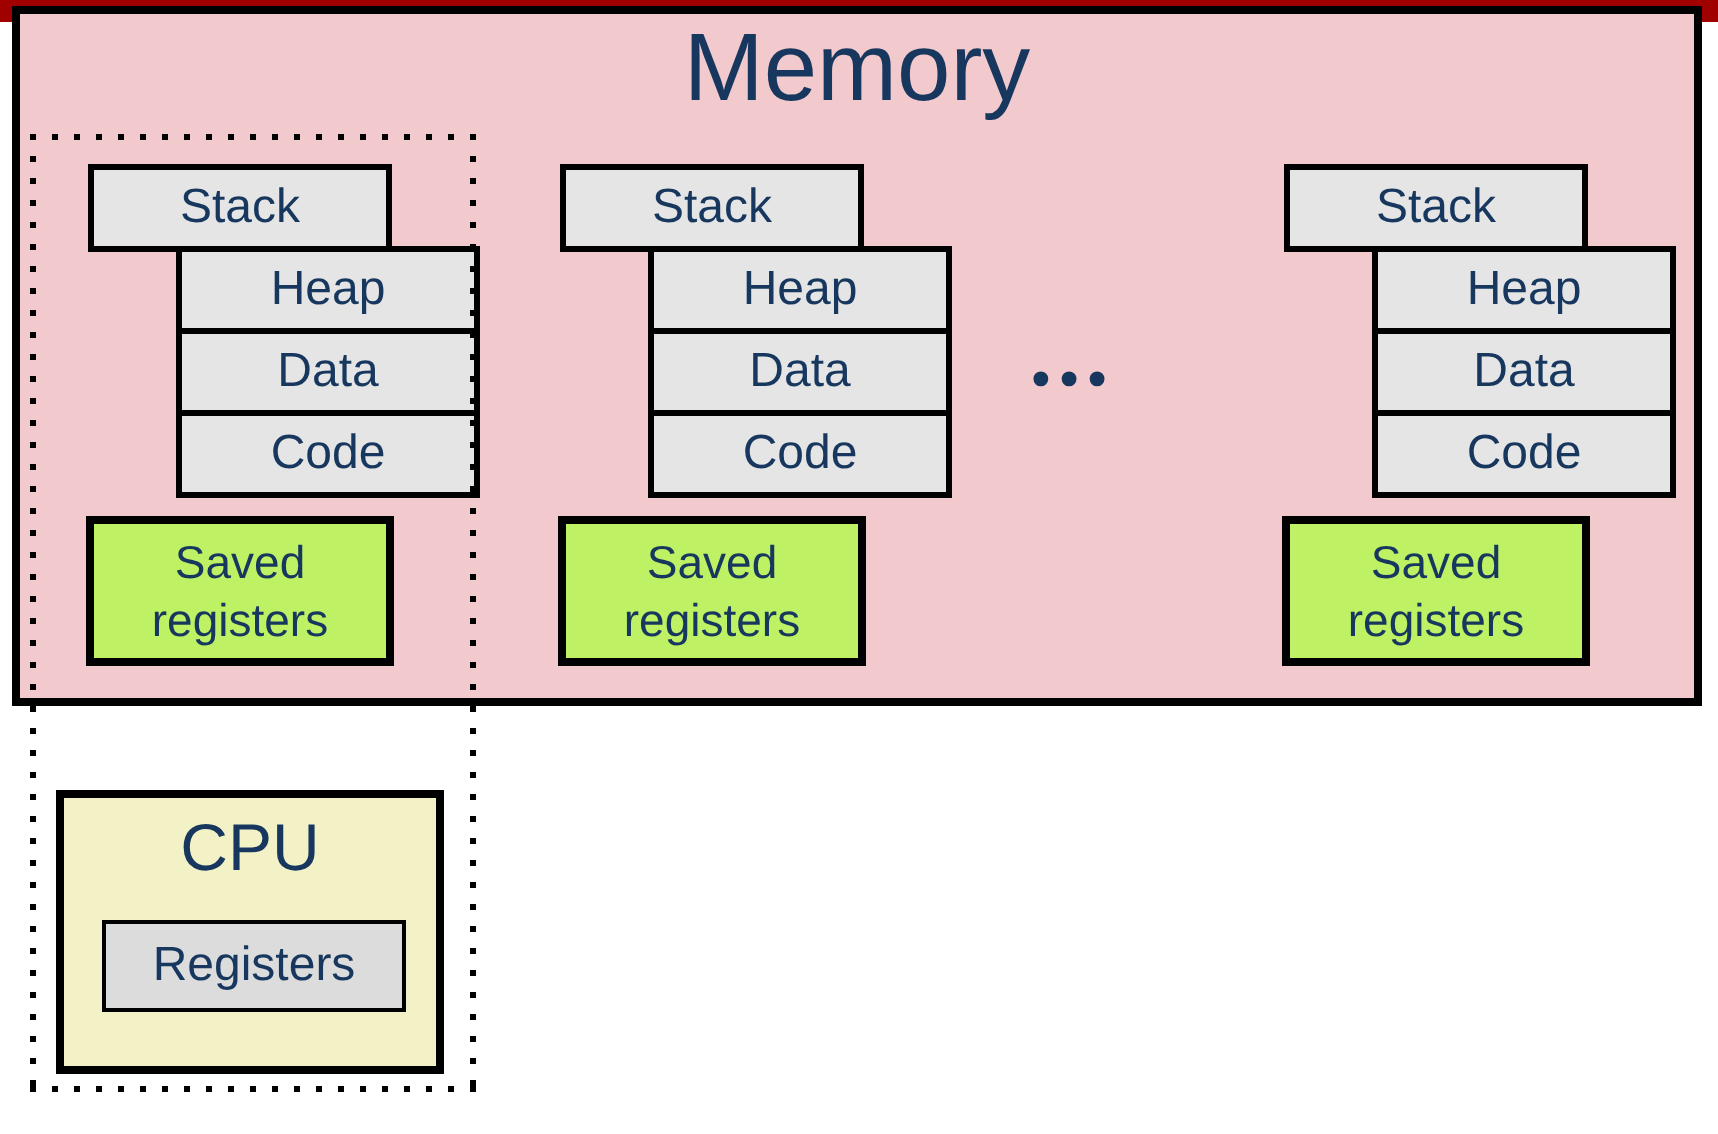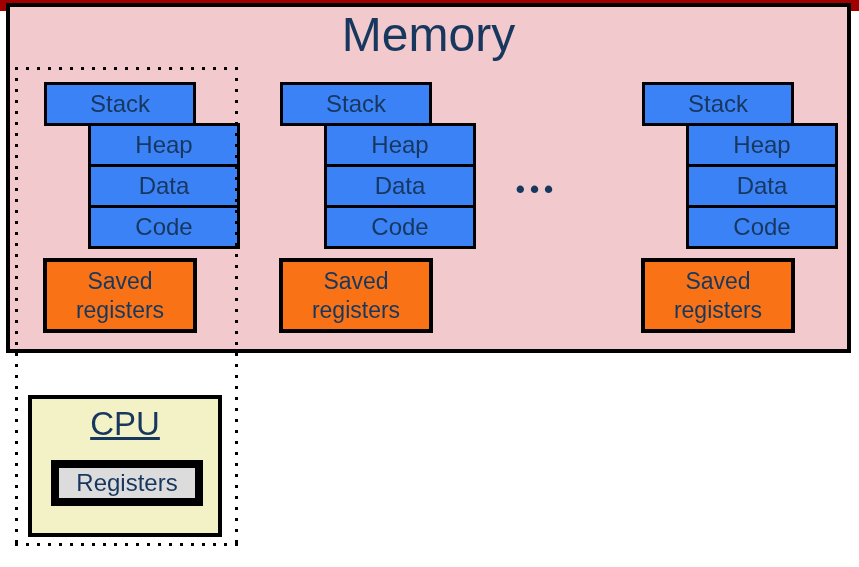--- a/index.html
+++ b/index.html
@@ -25,50 +25,50 @@
   .dot-h{position:absolute;left:0;width:100%;height:3px;
     background:repeating-linear-gradient(to right,#000 0 3px,transparent 3px 11px);}
   .dot-v{position:absolute;top:0;width:3px;height:100%;
     background:repeating-linear-gradient(to bottom,#000 0 3px,transparent 3px 11px);}
   .dot-top{top:0;} .dot-bottom{bottom:0;} .dot-left{left:0;} .dot-right{right:0;}
 
   
   .pcol{position:absolute;top:82px;width:152px;}
   .pcol-1{left:44px;} .pcol-2{left:280px;} .pcol-3{left:642px;}
   .seg{
-    box-sizing:border-box;width:152px;height:44px;background:#3b82f6;border:3px solid #000;
+    box-sizing:border-box;width:152px;height:44px;background:#e5e5e5;border:3px solid #000;
     display:flex;align-items:center;justify-content:center;
     font-size:24px;color:#17375E;
   }
   .seg + .seg{margin-top:-3px;margin-left:44px;}
   .saved{
     box-sizing:border-box;position:absolute;left:-1px;top:176px;width:154px;height:75px;
-    background:#f97316;border:4px solid #000;
+    background:#bef264;border:4px solid #000;
     display:flex;align-items:center;justify-content:center;text-align:center;
     font-size:23px;line-height:29px;color:#17375E;padding:0 10px;
   }
 
   
   .ellipsis{
     position:absolute;left:507px;top:174px;width:60px;text-align:center;
     font-size:26px;font-weight:bold;letter-spacing:5px;color:#17375E;
   }
 
   
   .cpu-box{
     position:absolute;left:28px;top:395px;width:194px;height:142px;
     background:#F2F2C6;border:4px solid #000;box-sizing:border-box;
   }
   .cpu-title{
     position:absolute;left:0;top:6px;width:100%;text-align:center;
-    font-size:33px;line-height:38px;color:#17375E;text-decoration:underline;
+    font-size:33px;line-height:38px;color:#17375E;
   }
   .registers-box{
     box-sizing:border-box;position:absolute;left:19px;top:61px;width:152px;height:46px;
-    background:#DCDCDC;border:8px solid #000000;
+    background:#DCDCDC;border:2px solid #000000;
     display:flex;align-items:center;justify-content:center;
     font-size:24px;color:#17375E;
   }
 </style>
 </head>
 <body>
 
 <div class="stage">
 
   <div class="red-bar"></div>

